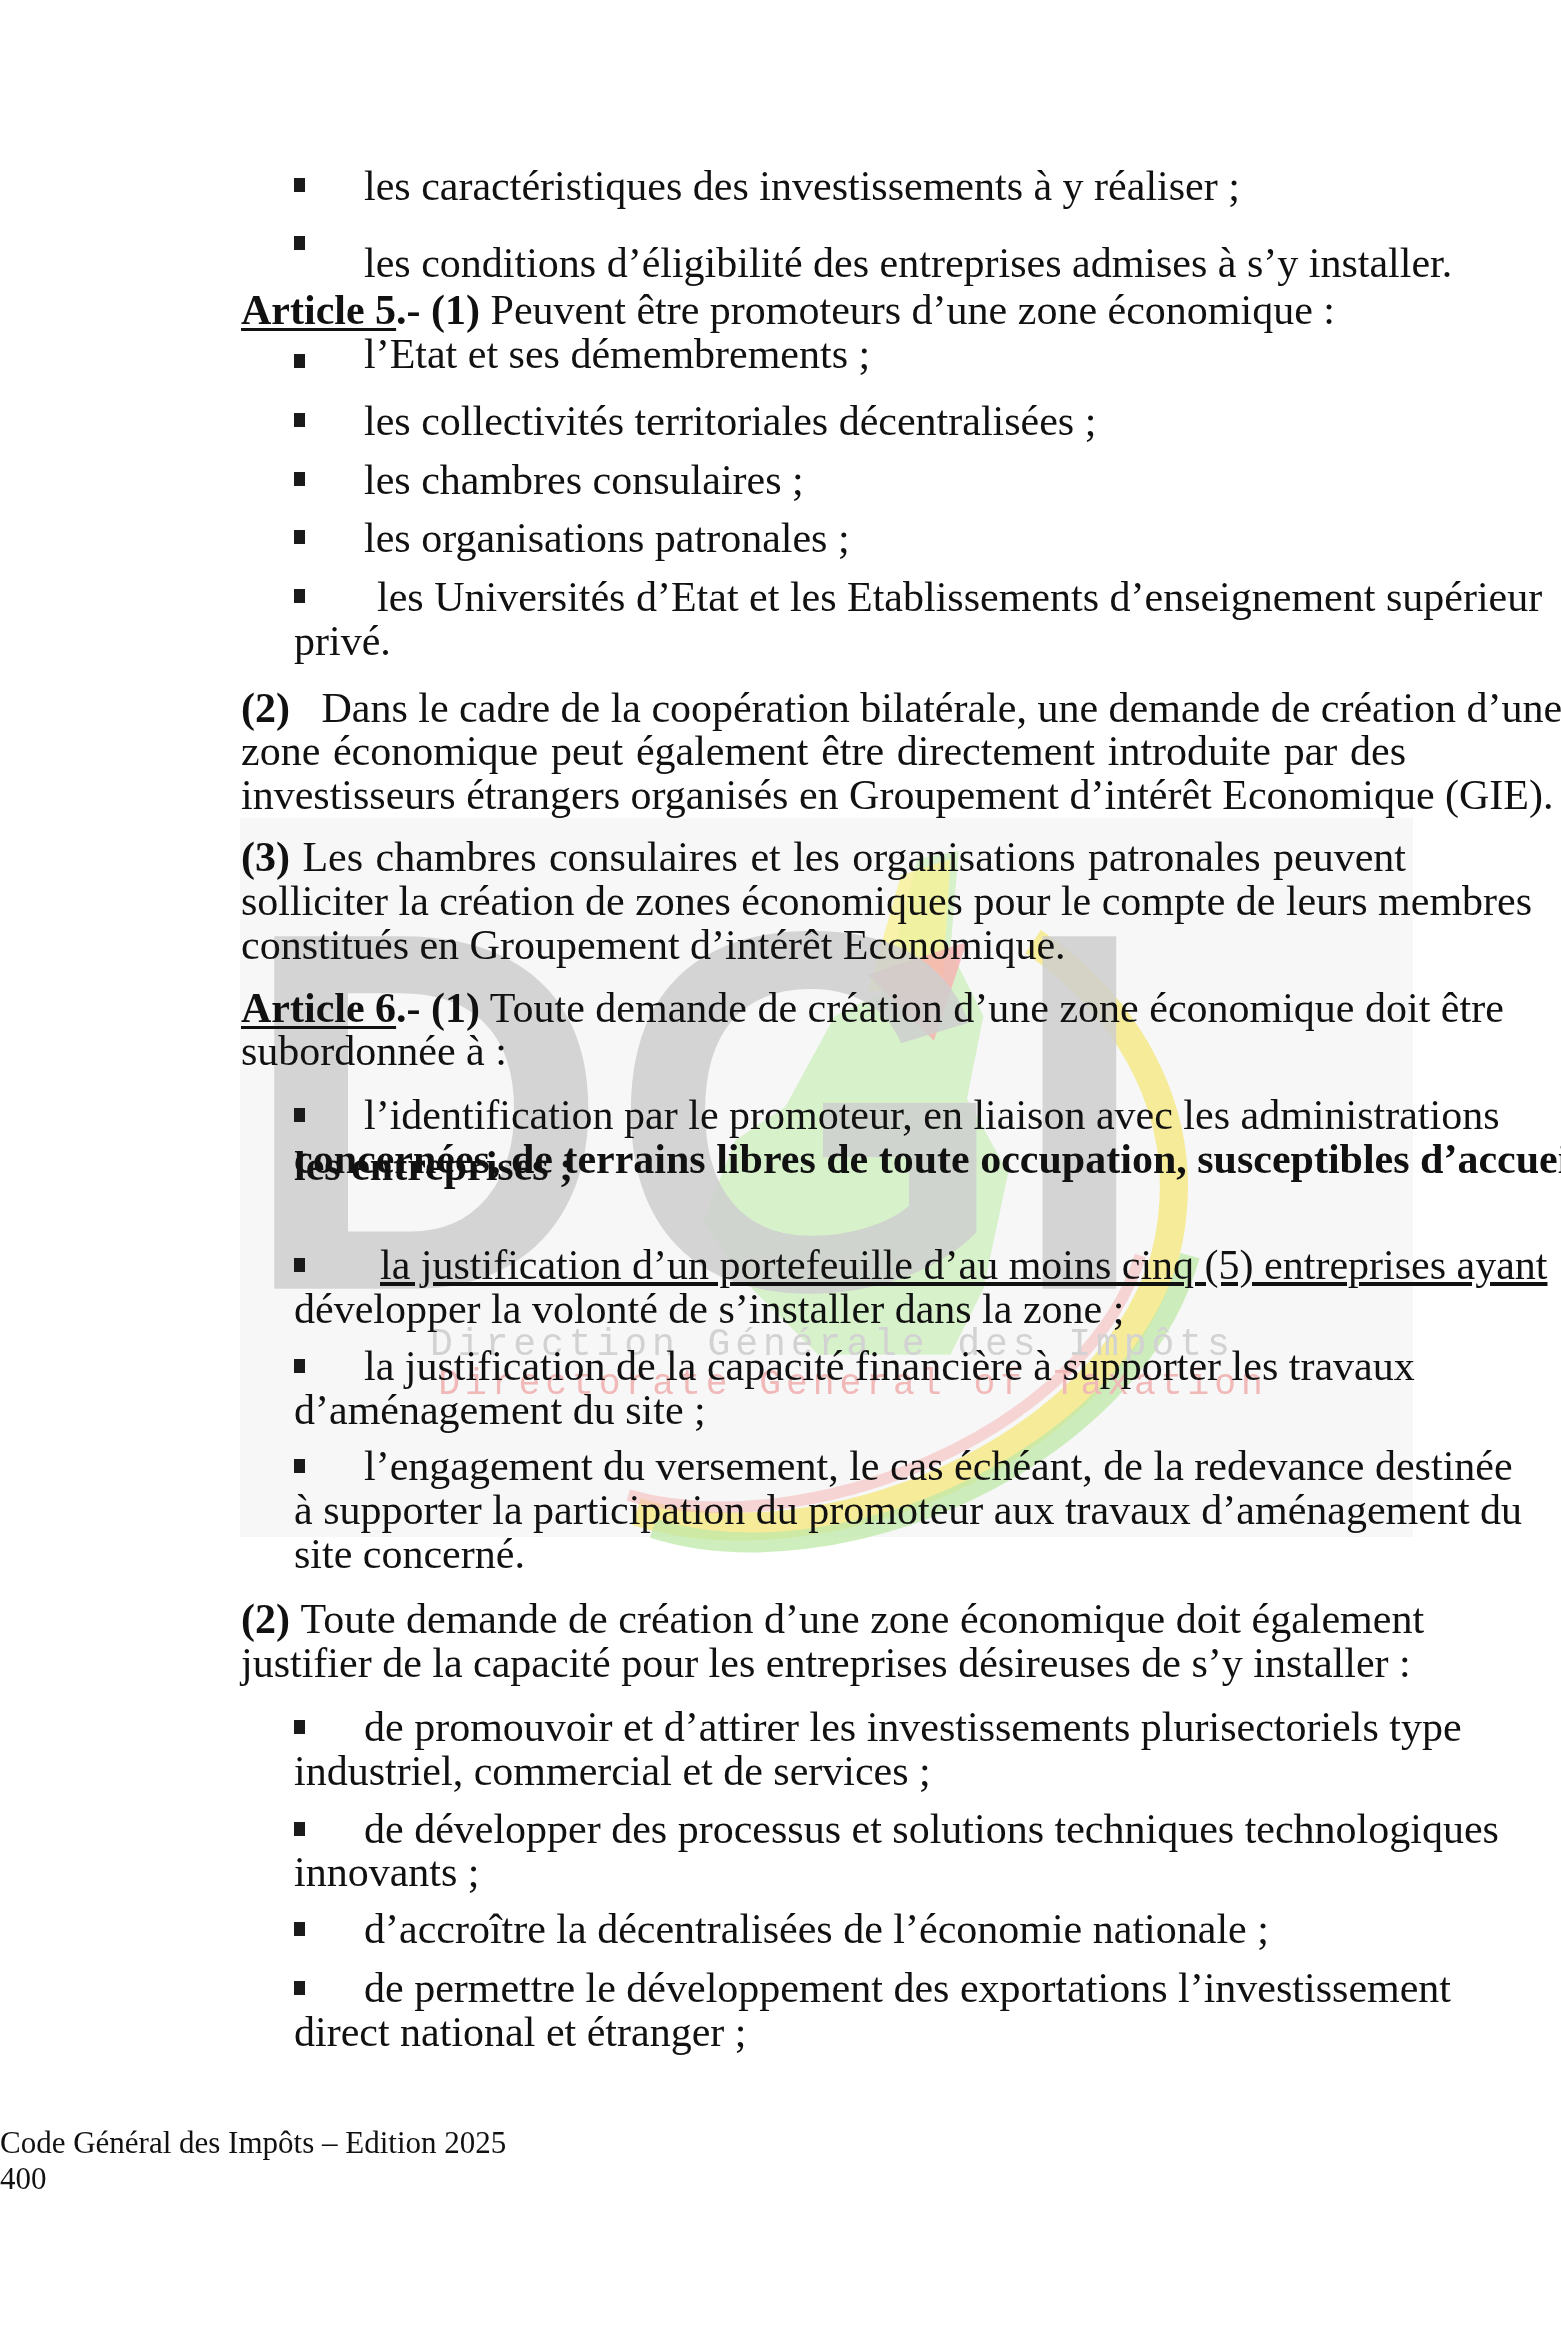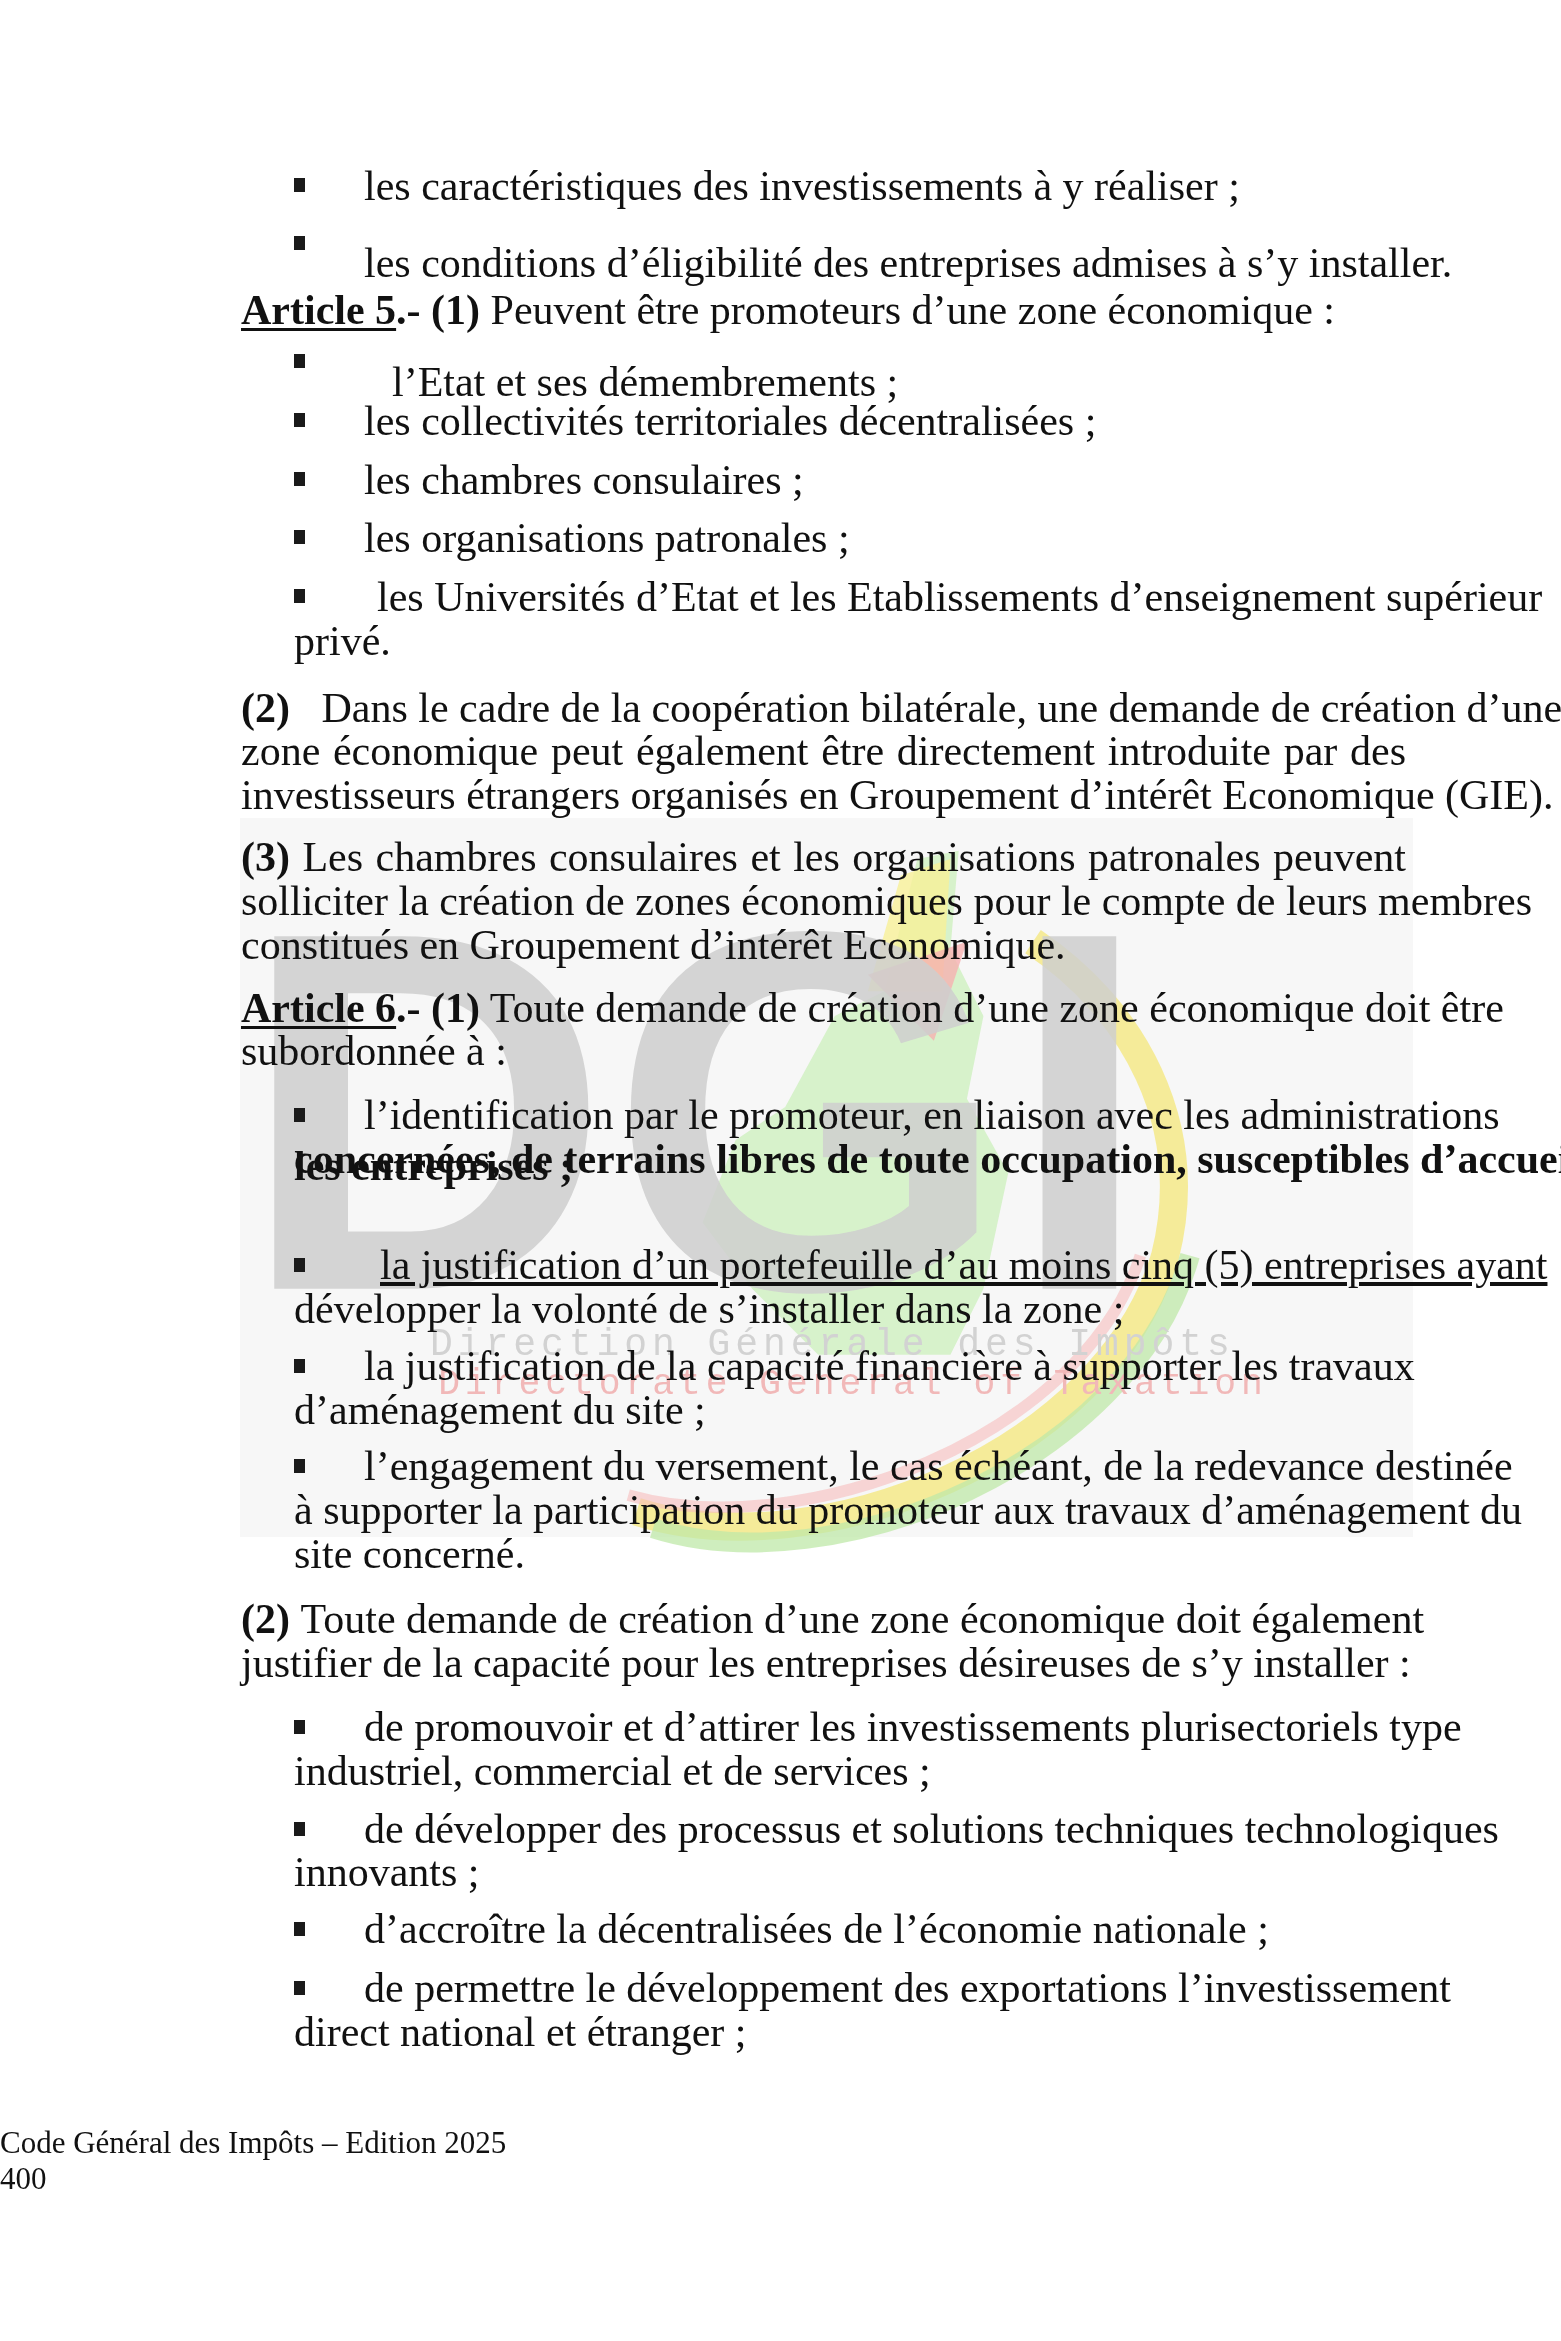--- a/index.html
+++ b/index.html
@@ -37,21 +37,21 @@
 <div class="line" style="left:364px;top:164px;">les caractéristiques des investissements à y réaliser ;</div>
 
 <div class="bullet" style="left:294px;top:236px;"></div>
 <div class="line" style="left:364px;top:222px;margin-top:19px;">les conditions d’éligibilité des entreprises admises à s’y installer.</div>
 
 <div class="line" style="left:241px;top:288px;">
   <span class="b u">Article 5</span><span class="b">.- </span><span class="b">(1)</span><span> Peuvent être promoteurs d’une zone économique :</span>
 </div>
 
 <div class="bullet" style="left:294px;top:354px;"></div>
-<div class="line" style="left:364px;top:360px;margin-left:28px;">l’Etat et ses démembrements ;</div>
+<div class="line" style="left:364px;top:332px;">l’Etat et ses démembrements ;</div>
 <div class="bullet" style="left:294px;top:413px;"></div>
 <div class="line" style="left:364px;top:399px;">les collectivités territoriales décentralisées ;</div>
 <div class="bullet" style="left:294px;top:472px;"></div>
 <div class="line" style="left:364px;top:458px;">les chambres consulaires ;</div>
 <div class="bullet" style="left:294px;top:530px;"></div>
 <div class="line" style="left:364px;top:516px;">les organisations patronales ;</div>
 <div class="bullet" style="left:294px;top:589px;"></div>
 <div class="line" style="left:377px;top:575px;width:1042px;text-align:justify;text-align-last:justify;">les Universités d’Etat et les Etablissements d’enseignement supérieur</div>
 <div class="line" style="left:294px;top:619px;">privé.</div>
 

